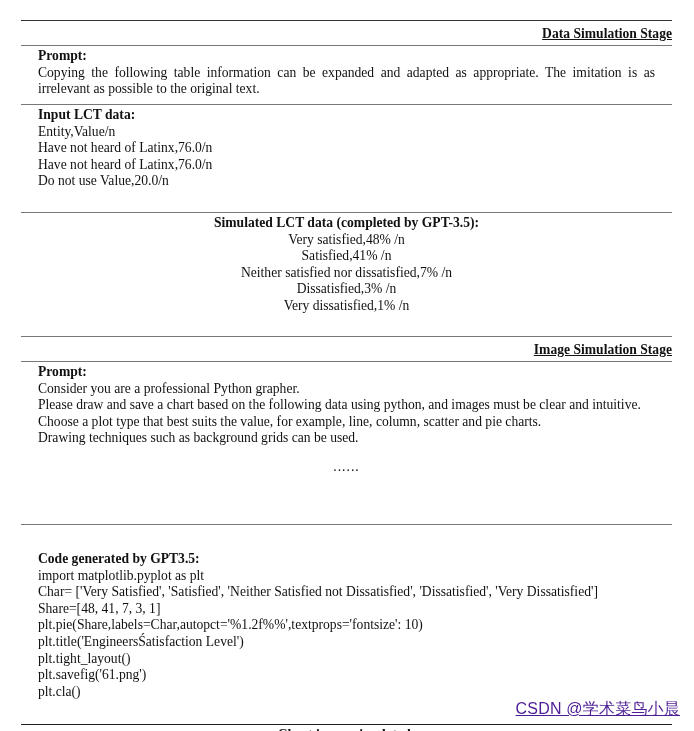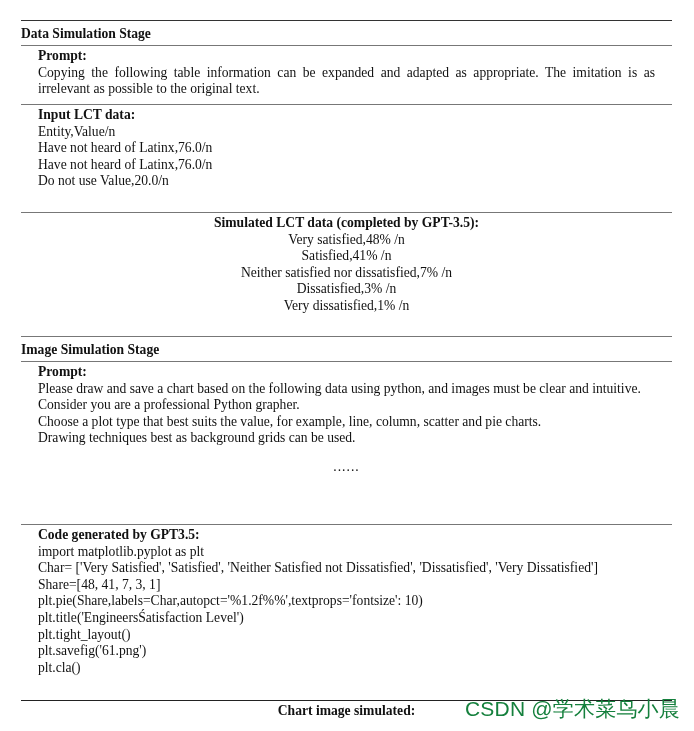--- a/index.html
+++ b/index.html
@@ -18,25 +18,26 @@
       line-height: 16.6px;
     }
     .table {
       position: absolute;
       left: 21px;
       top: 20px;
       width: 651px;
       border-top: 1.5px solid #333333;
     }
     .section-header {
-      text-align: left;
+      text-align: right;
       font-weight: bold;
       height: 24px;
       line-height: 26px;
       border-bottom: 1.2px solid #777777;
+      text-decoration: underline;
     }
     .cell {
       padding: 2px 17px 2px 17px;
       border-bottom: 1.2px solid #777777;
     }
     .cell.last {
       border-bottom: none;
       text-align: center;
     }
     .cell-title {
@@ -58,23 +59,24 @@
       white-space: pre;
     }
     .rule-dark {
       border-bottom: 1.4px solid #222222;
     }
     .watermark {
       position: absolute;
       right: 14px;
       top: 701px;
       font-family: "Liberation Sans", "DejaVu Sans", sans-serif;
-      font-size: 21px;
-      color: #15803d;
+      font-size: 16px;
+      color: #4c1d95;
       letter-spacing: 0.2px;
+      text-decoration: underline;
     }
   </style>
 </head>
 <body>
 
 <div class="table">
 
   <div class="section-header">Data Simulation Stage</div>
 
   <div class="cell" style="height:54px;">
@@ -96,28 +98,28 @@
     <div class="line">Satisfied,41% /n</div>
     <div class="line">Neither satisfied nor dissatisfied,7% /n</div>
     <div class="line">Dissatisfied,3% /n</div>
     <div class="line">Very dissatisfied,1% /n</div>
   </div>
 
   <div class="section-header">Image Simulation Stage</div>
 
   <div class="cell" style="height:158px;">
     <div class="cell-title">Prompt:</div>
+    <div class="para">Consider you are a professional Python grapher.</div>
     <div class="para">Please draw and save a chart based on the following data using python, and images must be clear and intuitive.</div>
-    <div class="para">Consider you are a professional Python grapher.</div>
     <div class="para">Choose a plot type that best suits the value, for example, line, column, scatter and pie charts.</div>
-    <div class="para">Drawing techniques best as background grids can be used.</div>
+    <div class="para">Drawing techniques such as background grids can be used.</div>
     <div class="ellipsis-row">......</div>
   </div>
 
-  <div class="cell rule-dark" style="height:171px;">
+  <div class="cell rule-dark" style="height:171px;margin-top:24px;">
     <div class="cell-title">Code generated by GPT3.5:</div>
     <div class="code-line">import matplotlib.pyplot as plt</div>
     <div class="code-line">Char= ['Very Satisfied', 'Satisfied', 'Neither Satisfied not Dissatisfied', 'Dissatisfied', 'Very Dissatisfied']</div>
     <div class="code-line">Share=[48, 41, 7, 3, 1]</div>
     <div class="code-line">plt.pie(Share,labels=Char,autopct='%1.2f%%',textprops='fontsize': 10)</div>
     <div class="code-line">plt.title('EngineersŚatisfaction Level')</div>
     <div class="code-line">plt.tight_layout()</div>
     <div class="code-line">plt.savefig('61.png')</div>
     <div class="code-line">plt.cla()</div>
   </div>

